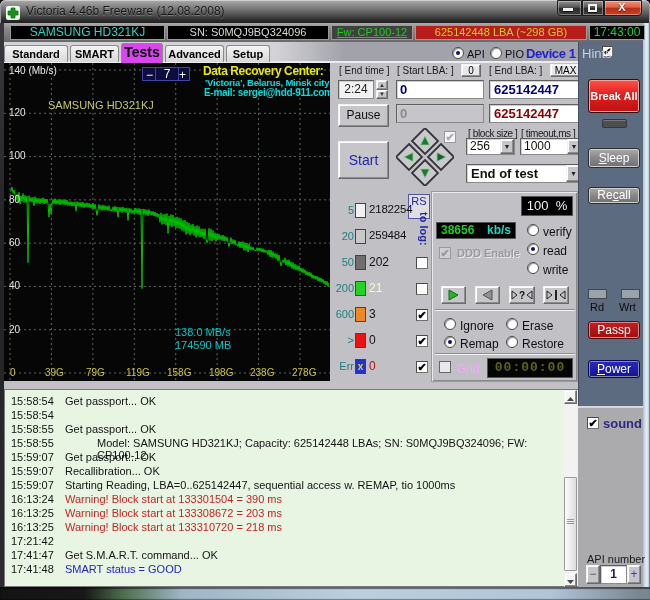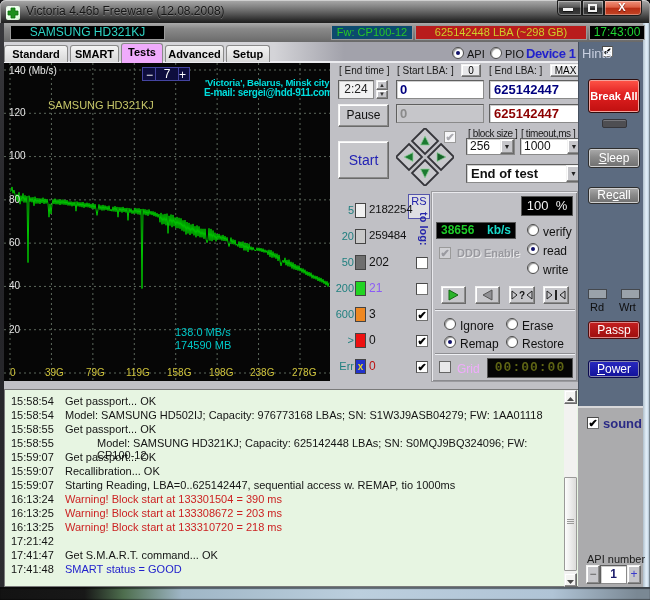--- a/index.html
+++ b/index.html
@@ -28,29 +28,30 @@
 <div class="abs" style="left:604px;top:0;width:38px;height:16px;background:linear-gradient(#f0927c,#dd5f44 45%,#b92d15 50%,#c34524);border:1px solid #1c1c1c;border-radius:0 0 4px 0;box-shadow:inset 0 0 0 1px rgba(255,255,255,0.35);"></div>
 <div class="abs" style="left:563px;top:8px;width:10px;height:3px;background:#f2f2f2;box-shadow:0 1px 1px #111;"></div>
 <div class="abs" style="left:588px;top:4px;width:9px;height:8px;border:2px solid #f2f2f2;box-shadow:0 1px 1px #111;"></div>
 <div class="abs" style="left:614px;top:1px;width:16px;height:14px;color:#fff;font-weight:bold;font-size:11px;text-align:center;text-shadow:0 1px 1px #6a1208;">X</div>
 
 <div class="abs" style="left:0;top:23px;width:4px;height:564px;background:linear-gradient(#39393d,#232327 40%,#2c2c30);"></div>
 <div class="abs" style="left:643px;top:23px;width:7px;height:564px;background:linear-gradient(to right,#aebfcc,#e2eef8 45%,#cfe0ee 75%,#56626c);"></div>
 
 <div class="abs" style="left:4px;top:23px;width:639px;height:19px;background:linear-gradient(#ababab,#8a8a8a 30%,#6a6a6a);"></div>
 <div class="abs" style="left:10px;top:25px;width:155px;height:15px;border:1px solid #9a9a9a;background:#000;color:#2fd4c4;font-size:12px;text-align:center;line-height:13px;">SAMSUNG HD321KJ</div>
-<div class="abs" style="left:331px;top:25px;width:82px;height:15px;border:1px solid #9a9a9a;background:#0c4a6e;color:#27c627;font-size:11px;text-align:center;line-height:13px;">Fw: CP100-12</div>
+<div class="abs" style="left:167px;top:25px;width:162px;height:15px;border:1px solid #9a9a9a;background:#000;color:#d8d8d8;font-size:11px;text-align:center;line-height:13px;">SN: S0MQJ9BQ324096</div>
+<div class="abs" style="left:331px;top:25px;width:82px;height:15px;border:1px solid #9a9a9a;background:#404040;color:#27c627;font-size:11px;text-align:center;line-height:13px;text-decoration:underline;">Fw: CP100-12</div>
 <div class="abs" style="left:415px;top:25px;width:172px;height:15px;border:1px solid #9a9a9a;background:#b91c1c;color:#cfcf2a;font-size:11px;text-align:center;line-height:13px;">625142448 LBA (~298 GB)</div>
 <div class="abs" style="left:589px;top:25px;width:56px;height:15px;border:1px solid #9a9a9a;background:#000;color:#1fd432;font-size:12px;text-align:center;line-height:13px;">17:43:00</div>
 
 <div class="abs" style="left:4px;top:42px;width:574px;height:21px;background:linear-gradient(to right,#d4d4d8 0px,#d4d4d8 270px,#a2a2ab 340px,#a2a2ab 100%);"></div>
 <div class="abs" style="left:4px;top:61px;width:574px;height:2px;background:#ececf0;"></div>
 <div class="abs" style="left:4px;top:45px;width:64px;height:17px;background:linear-gradient(#f4f4f4,#d8d8d8);border:1px solid #8a8a8a;border-bottom:none;border-radius:3px 3px 0 0;font-size:11px;font-weight:bold;text-align:center;line-height:16px;">Standard</div>
 <div class="abs" style="left:70px;top:45px;width:49px;height:17px;background:linear-gradient(#f4f4f4,#d8d8d8);border:1px solid #8a8a8a;border-bottom:none;border-radius:3px 3px 0 0;font-size:11px;font-weight:bold;text-align:center;line-height:16px;">SMART</div>
-<div class="abs" style="left:121px;top:43px;width:42px;height:20px;background:#f0abfc;border:1px solid #8a8a8a;border-bottom:none;border-radius:3px 3px 0 0;font-size:11px;font-weight:bold;text-align:center;line-height:16px;">Tests</div>
+<div class="abs" style="left:121px;top:43px;width:42px;height:20px;background:#d946ef;border:1px solid #8a8a8a;border-bottom:none;border-radius:3px 3px 0 0;font-size:14px;font-weight:bold;text-align:center;line-height:16px;">Tests</div>
 <div class="abs" style="left:165px;top:45px;width:59px;height:17px;background:linear-gradient(#f4f4f4,#d8d8d8);border:1px solid #8a8a8a;border-bottom:none;border-radius:3px 3px 0 0;font-size:11px;font-weight:bold;text-align:center;line-height:16px;">Advanced</div>
 <div class="abs" style="left:226px;top:45px;width:44px;height:17px;background:linear-gradient(#f4f4f4,#d8d8d8);border:1px solid #8a8a8a;border-bottom:none;border-radius:3px 3px 0 0;font-size:11px;font-weight:bold;text-align:center;line-height:16px;">Setup</div>
 <div class="abs radio" style="left:452px;top:47px;">
       <div class="rdot"></div>
     </div>
 <div class="abs" style="left:467px;top:48px;font-size:11px;color:#111;">API</div>
 <div class="abs radio" style="left:490px;top:47px;"></div>
 <div class="abs" style="left:505px;top:48px;font-size:11px;color:#111;">PIO</div>
 <div class="abs" style="left:526px;top:46px;font-size:13px;font-weight:bold;color:#2222cc;letter-spacing:-0.4px;">Device 1</div>
 
@@ -87,20 +88,21 @@
 <div class="abs" style="left:5px;top:261px;color:#e4e4e4;font-size:10px;">20</div>
 <div class="abs" style="left:6px;top:304px;color:#cfc33b;font-size:10px;">0</div>
 <div class="abs" style="left:41px;top:304px;color:#cfc33b;font-size:10px;">39G</div>
 <div class="abs" style="left:82px;top:304px;color:#cfc33b;font-size:10px;">79G</div>
 <div class="abs" style="left:122px;top:304px;color:#cfc33b;font-size:10px;">119G</div>
 <div class="abs" style="left:163px;top:304px;color:#cfc33b;font-size:10px;">158G</div>
 <div class="abs" style="left:205px;top:304px;color:#cfc33b;font-size:10px;">198G</div>
 <div class="abs" style="left:246px;top:304px;color:#cfc33b;font-size:10px;">238G</div>
 <div class="abs" style="left:288px;top:304px;color:#cfc33b;font-size:10px;">278G</div>
 <div class="abs" style="left:44px;top:36px;color:#c8c86a;font-size:11px;white-space:nowrap;">SAMSUNG HD321KJ</div>
+<div class="abs" style="left:199px;top:1px;color:#e8e800;font-size:12px;font-weight:bold;letter-spacing:-0.4px;white-space:nowrap;">Data Recovery Center:</div>
 <div class="abs" style="left:201px;top:14px;color:#00dede;font-size:9.5px;font-weight:bold;letter-spacing:-0.2px;white-space:nowrap;">'Victoria', Belarus, Minsk city</div>
 <div class="abs" style="left:200px;top:24px;color:#00dede;font-size:10px;font-weight:bold;letter-spacing:-0.3px;white-space:nowrap;">E-mail: sergei@hdd-911.com</div>
 <div class="abs" style="left:171px;top:263px;color:#00c8c8;font-size:11px;white-space:nowrap;">138.0 MB/s</div>
 <div class="abs" style="left:171px;top:276px;color:#00c8c8;font-size:11px;white-space:nowrap;">174590 MB</div>
 <div class="abs" style="left:138px;top:4px;width:48px;height:14px;background:#0e0e3e;border:1px solid #4444a0;color:#fff;">
         <span style="position:absolute;left:3px;top:0px;font-size:12px;">−</span>
         <span style="position:absolute;left:12px;top:-1px;width:24px;text-align:center;font-size:12px;border-left:1px solid #4444a0;border-right:1px solid #4444a0;height:14px;">7</span>
         <span style="position:absolute;right:3px;top:0px;font-size:12px;">+</span>
       </div>
 </div>
@@ -158,21 +160,21 @@
 <div class="abs" style="left:369px;top:203px;font-size:11.5px;color:#111;letter-spacing:-0.2px;">2182254</div>
 <div class="abs" style="left:337px;top:230px;width:17px;text-align:right;color:#1f7f7f;font-size:11px;">20</div>
 <div class="abs" style="left:355px;top:229px;width:11px;height:15px;background:#c9c9c9;border:1px solid #444;"></div>
 <div class="abs" style="left:369px;top:229px;font-size:11.5px;color:#111;letter-spacing:-0.2px;">259484</div>
 <div class="abs" style="left:337px;top:256px;width:17px;text-align:right;color:#1f7f7f;font-size:11px;">50</div>
 <div class="abs" style="left:355px;top:255px;width:11px;height:15px;background:#6e6e6e;border:1px solid #444;"></div>
 <div class="abs" style="left:369px;top:255px;font-size:12px;color:#111;">202</div>
 <div class="abs cb" style="left:416px;top:257px;"></div>
 <div class="abs" style="left:332px;top:282px;width:22px;text-align:right;color:#1f7f7f;font-size:11px;">200</div>
 <div class="abs" style="left:355px;top:281px;width:11px;height:15px;background:#22d422;border:1px solid #444;"></div>
-<div class="abs" style="left:369px;top:281px;font-size:12px;color:#8b5cf6;">21</div>
+<div class="abs" style="left:369px;top:281px;font-size:12px;color:#fef9c3;">21</div>
 <div class="abs cb" style="left:416px;top:283px;"></div>
 <div class="abs" style="left:332px;top:308px;width:22px;text-align:right;color:#1f7f7f;font-size:11px;">600</div>
 <div class="abs" style="left:355px;top:307px;width:11px;height:15px;background:#ee8822;border:1px solid #444;"></div>
 <div class="abs" style="left:369px;top:307px;font-size:12px;color:#111;">3</div>
 <div class="abs cb chk" style="left:416px;top:309px;">✔</div>
 <div class="abs" style="left:337px;top:334px;width:17px;text-align:right;color:#1f7f7f;font-size:11px;">&gt;</div>
 <div class="abs" style="left:355px;top:333px;width:11px;height:15px;background:#ee1111;border:1px solid #444;"></div>
 <div class="abs" style="left:369px;top:333px;font-size:12px;color:#111;">0</div>
 <div class="abs cb chk" style="left:416px;top:335px;">✔</div>
 <div class="abs" style="left:334px;top:360px;width:20px;text-align:right;color:#1f7f7f;font-size:11px;">Err</div>
@@ -253,21 +255,20 @@
 <div class="abs" style="left:587px;top:553px;font-size:11px;color:#1a1a1a;">API number</div>
 <div class="abs btn3d" style="left:586px;top:565px;width:14px;height:19px;font-size:12px;color:#555;text-align:center;line-height:17px;">−</div>
 <div class="abs sunk" style="left:600px;top:565px;width:27px;height:19px;font-size:12px;font-weight:bold;color:#1a1a6a;text-align:center;line-height:17px;">1</div>
 <div class="abs btn3d" style="left:627px;top:565px;width:14px;height:19px;font-size:12px;color:#3a3acc;text-align:center;line-height:17px;">+</div>
 
 <div class="abs" style="left:4px;top:389px;width:574px;height:198px;background:#e7f5e2;border:1px solid #7a7a7a;border-right:none;"></div>
 <div id="log" class="abs" style="left:4px;top:389px;width:560px;height:198px;font-size:11px;color:#141414;">
       <div style="position:absolute;left:7px;top:6px;color:#141414;">15:58:54</div>
       <div style="position:absolute;left:61px;top:6px;color:#141414;">Get passport... OK</div>
       <div style="position:absolute;left:7px;top:20px;color:#141414;">15:58:54</div>
-      <div style="position:absolute;left:61px;top:20px;color:#141414;">Model: SAMSUNG HD502IJ; Capacity: 976773168 LBAs; SN: S1W3J9ASB04279; FW: 1AA01118</div>
       <div style="position:absolute;left:7px;top:34px;color:#141414;">15:58:55</div>
       <div style="position:absolute;left:61px;top:34px;color:#141414;">Get passport... OK</div>
       <div style="position:absolute;left:7px;top:48px;color:#141414;">15:58:55</div>
       <div style="position:absolute;left:74px;top:48px;color:#141414;padding-left:19px;">Model: SAMSUNG HD321KJ; Capacity: 625142448 LBAs; SN: S0MQJ9BQ324096; FW: CP100-12</div>
       <div style="position:absolute;left:7px;top:62px;color:#141414;">15:59:07</div>
       <div style="position:absolute;left:61px;top:62px;color:#141414;">Get passport... OK</div>
       <div style="position:absolute;left:7px;top:76px;color:#141414;">15:59:07</div>
       <div style="position:absolute;left:61px;top:76px;color:#141414;">Recallibration... OK</div>
       <div style="position:absolute;left:7px;top:90px;color:#141414;">15:59:07</div>
       <div style="position:absolute;left:61px;top:90px;color:#141414;">Starting Reading, LBA=0..625142447, sequential access w. REMAP, tio 1000ms</div>

